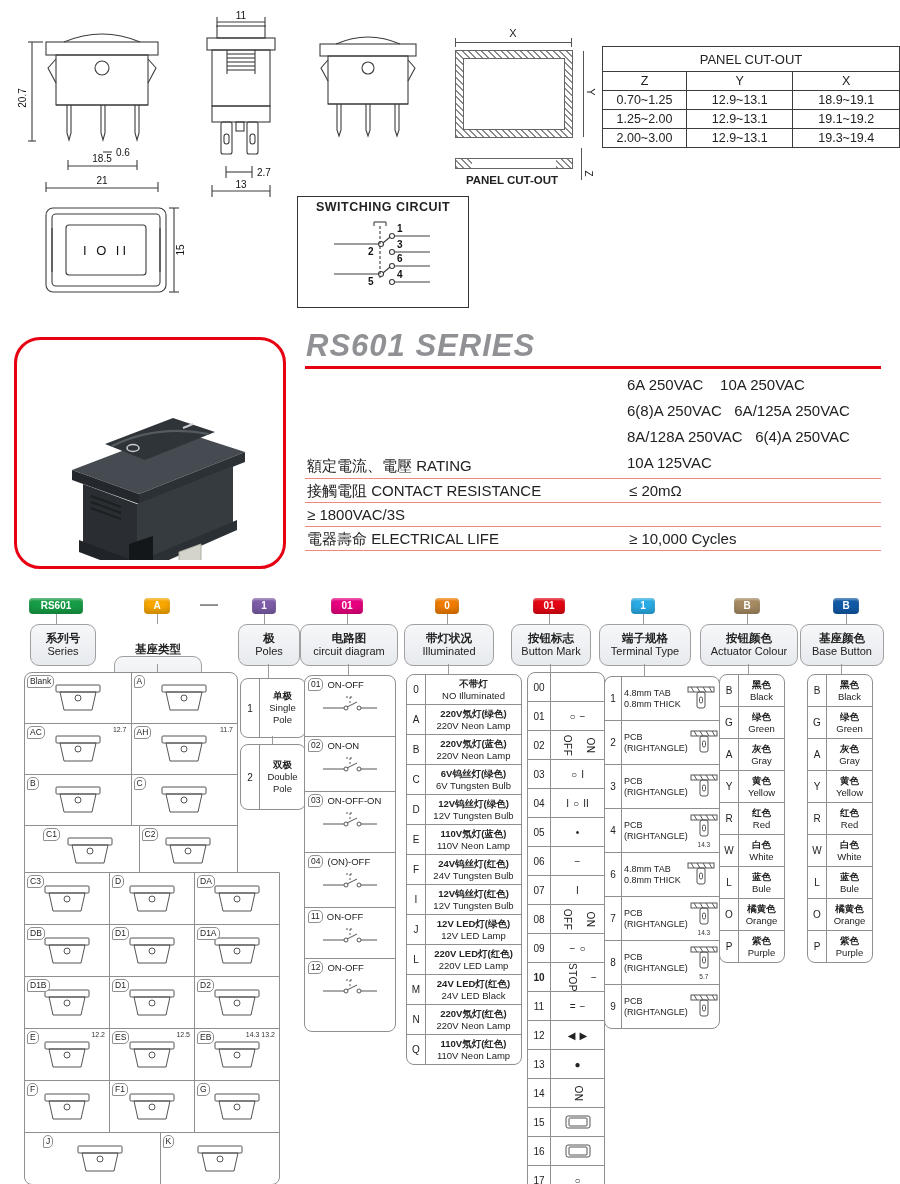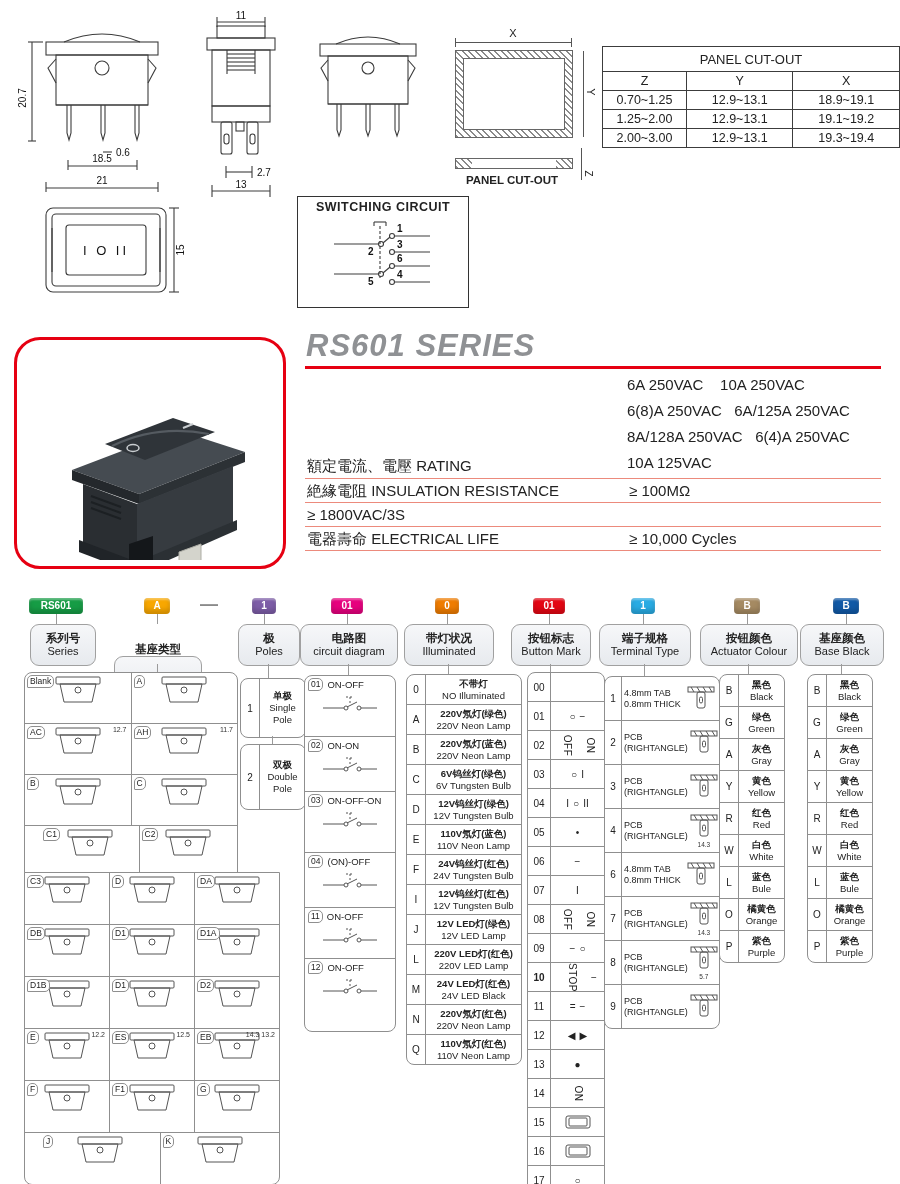--- a/index.html
+++ b/index.html
@@ -39,21 +39,21 @@
   .srow{display:flex;border-bottom:1px solid #8f8f8f;align-items:stretch;}
   .srow:last-child{border-bottom:none;}
   .codecell{border-right:1px solid #8f8f8f;display:flex;align-items:center;justify-content:center;
             font-size:10px;flex:none;}
   .cellbody{flex:1;display:flex;flex-direction:column;align-items:center;justify-content:center;text-align:center;}
   .chip{border:1px solid #8f8f8f;border-radius:5px 5px 5px 1px;background:#fff;font-size:8.5px;
         line-height:11px;padding:0 2px;display:inline-block;}
   
   .btrow{display:flex;border-bottom:1px solid #8f8f8f;}
   .btrow:last-child{border-bottom:none;margin-left:16px;}
-  .btcell{flex:1;border-right:1px solid #8f8f8f;position:relative;display:flex;align-items:flex-start;justify-content:center;text-decoration:underline;}
+  .btcell{flex:1;border-right:1px solid #8f8f8f;position:relative;display:flex;align-items:center;justify-content:center;text-decoration:underline;}
   .btcell:last-child{border-right:none;}
   .btchip{position:absolute;top:2px;left:2px;}
   .btdim{position:absolute;top:2px;right:4px;font-size:7px;color:#333;}
   
   .crow{border-bottom:1px solid #8f8f8f;padding:2px 3px;position:relative;}
   .crow:last-child{border-bottom:none;}
   .crow .clabel{font-size:9.5px;margin-left:4px;}
   
   .two-cn{font-size:9.5px;font-weight:700;line-height:12px;}
   .two-en{font-size:9.5px;line-height:12px;}
@@ -262,22 +262,22 @@
   </svg>
 </div>
 
 <h1 id="series-title" class="abs" style="left:306px;top:328px">RS601 SERIES</h1>
 <div id="specs" class="abs" style="left:305px;top:366px;width:576px">
     <div class="spec-row">
       <div class="spec-label">額定電流、電壓 RATING</div>
       <div class="spec-val"><div>6A 250VAC    10A 250VAC</div><div>6(8)A 250VAC   6A/125A 250VAC</div><div>8A/128A 250VAC   6(4)A 250VAC</div><div>10A 125VAC</div></div>
     </div>
     <div class="spec-row small">
-      <div class="spec-label">絶緣電阻 INSULATION RESISTANCE</div>
-      <div class="spec-val"><div>≥ 100MΩ</div></div>
+      <div class="spec-label">接觸電阻 CONTACT RESISTANCE</div>
+      <div class="spec-val"><div>≤ 20mΩ</div></div>
     </div>
     <div class="spec-row small">
       <div class="spec-val"><div>≥ 1800VAC/3S</div></div>
     </div>
     <div class="spec-row small">
       <div class="spec-label">電器壽命 ELECTRICAL LIFE</div>
       <div class="spec-val"><div>≥ 10,000 Cycles</div></div>
     </div>
   </div>
 
@@ -334,21 +334,21 @@
     <div class="conn" style="position: absolute; left: 747px; top: 614px; width: 1px; height: 10px;"></div>
     <div class="olabel" style="position: absolute; left: 700px; top: 624px; width: 96px; height: 40px;">
       <div class="cn">按钮颜色</div>
       <div class="en">Actuator Colour</div>
     </div>
     <div class="conn" style="position: absolute; left: 748px; top: 664px; width: 1px; height: 10px;"></div>
     <div class="badge" style="background: rgb(17, 89, 166); position: absolute; left: 833px; top: 598px; width: 26px; height: 16px;">B</div>
     <div class="conn" style="position: absolute; left: 846px; top: 614px; width: 1px; height: 10px;"></div>
     <div class="olabel" style="position: absolute; left: 800px; top: 624px; width: 82px; height: 40px;">
       <div class="cn">基座颜色</div>
-      <div class="en">Base Black</div>
+      <div class="en">Base Button</div>
     </div>
     <div class="conn" style="position: absolute; left: 841px; top: 664px; width: 1px; height: 10px;"></div>
     <div class="odash" style="position: absolute; left: 200px; top: 594px; width: 24px; height: 20px;">—</div>
     <div class="colbox" style="position: absolute; left: 24px; top: 672px; width: 212px; border-radius: 8px 8px 0px 0px;">
       <div class="btrow" style="height: 50px;">
         <div class="btcell">
           <span class="chip btchip">Blank</span>
           <svg width="54" height="34">
             <g fill="none" stroke="#555" stroke-width="1">
               <rect x="5" y="4" width="44" height="7" rx="1"></rect>

